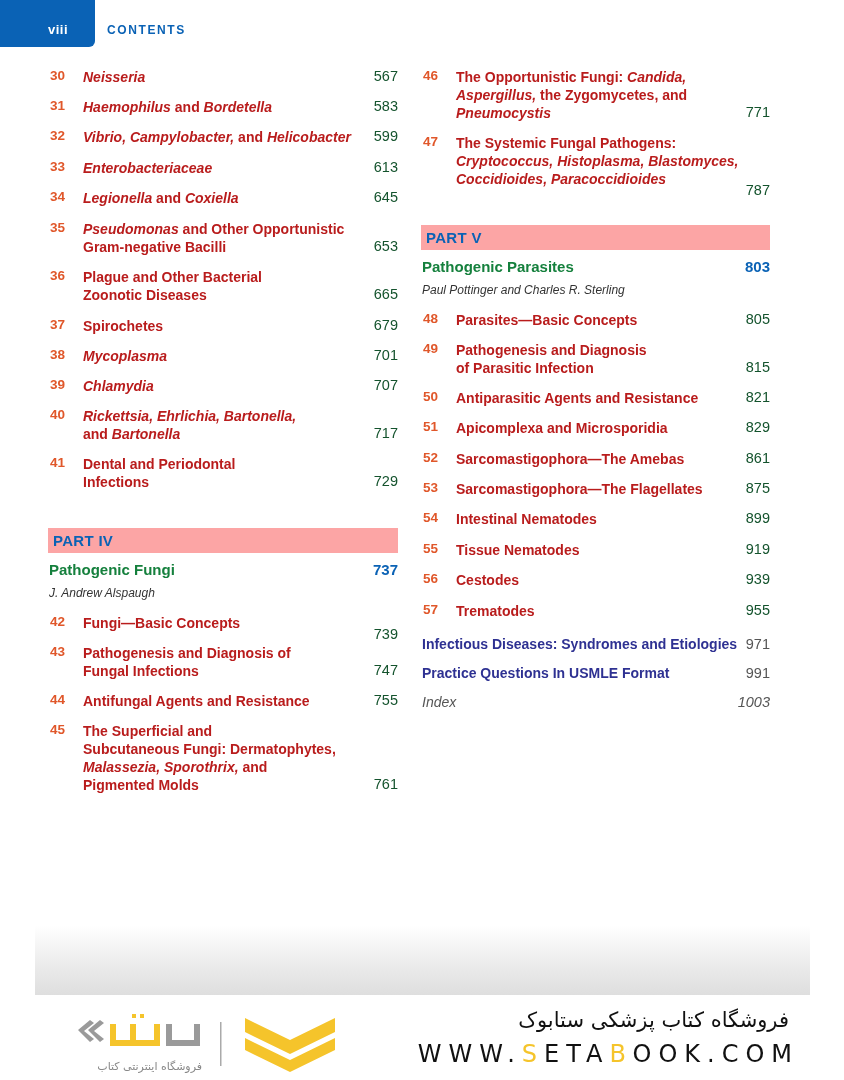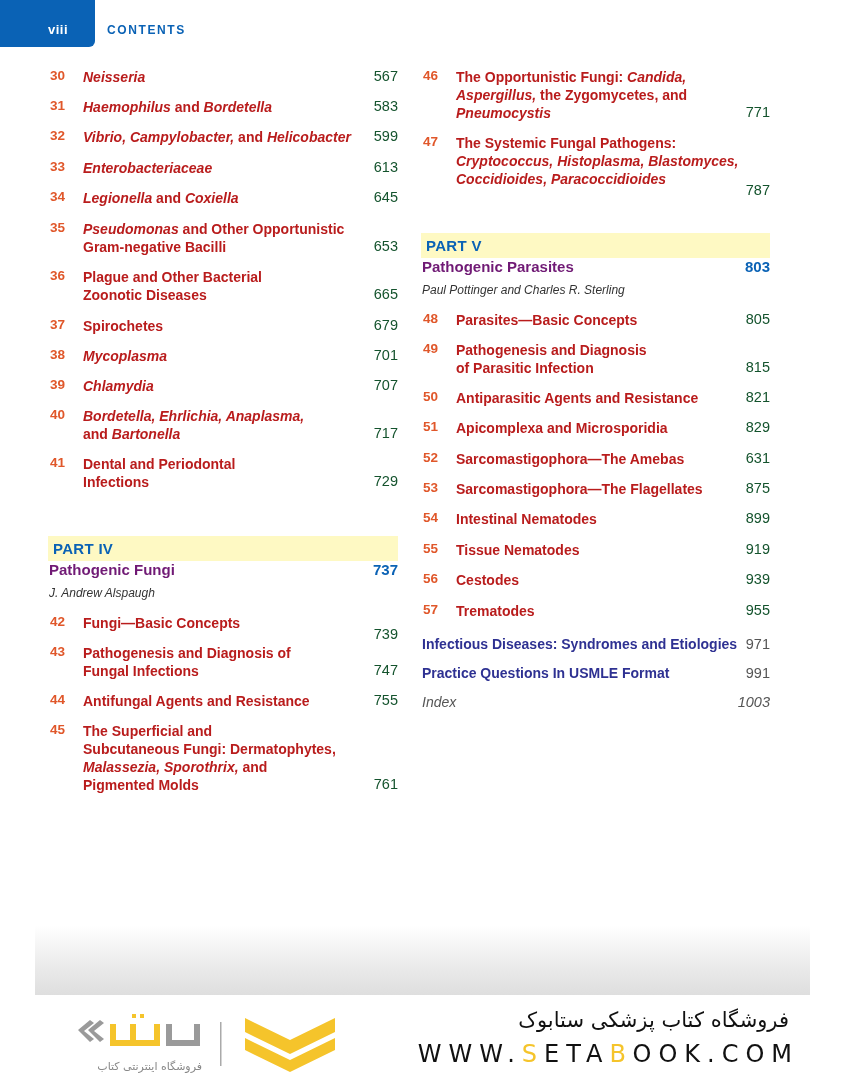--- a/index.html
+++ b/index.html
@@ -20,24 +20,24 @@
   .entry { position: absolute; left: 0; width: 100%; }
   .ch-num { position: absolute; left: 2px; top: 0; color: #e0572a;
             font-weight: bold; font-size: 13.5px; }
   .ch-title { position: absolute; left: 35px; top: 0; color: #b91c1c;
               font-size: 14px; line-height: 18px; font-weight: 600; }
   .ch-title .line { display: block; white-space: nowrap; }
   .ch-title i { font-style: italic; }
   .ch-page { position: absolute; right: 0; color: #14532d; font-size: 14.5px; }
 
   .part-band { position: absolute; left: 0; width: 100%; height: 25px;
-               background: #fef9c3; margin-top: 8px; }
+               background: #fca5a5; }
   .part-label { position: absolute; left: 5px; top: 4px; color: #0a62b5;
                 font-weight: bold; font-size: 15px; letter-spacing: 0.3px; }
-  .part-title { position: absolute; left: 1px; color: #701a75;
+  .part-title { position: absolute; left: 1px; color: #15803d;
                 font-size: 15px; font-weight: 600; }
   .part-page { position: absolute; right: 0; color: #0a62b5; font-weight: bold;
                font-size: 15px; }
   .part-authors { position: absolute; left: 1px; color: #333; font-style: italic;
                   font-size: 12px; }
 
   .misc { position: absolute; left: 1px; color: #2e3192; font-size: 14px; font-weight: 600; }
   .misc.italic { font-style: italic; font-weight: normal; color: #555; }
   .misc-page { position: absolute; right: 0; color: #555; font-size: 14.5px; }
   .misc-page.italic { font-style: italic; }
@@ -129,21 +129,21 @@
     <div class="entry" style="top: 377px;">
       <span class="ch-num">39</span>
       <span class="ch-title">
         <span class="line"><i>Chlamydia</i></span>
       </span>
       <span class="ch-page" style="top: 0px;">707</span>
     </div>
     <div class="entry" style="top: 407px;">
       <span class="ch-num">40</span>
       <span class="ch-title">
-        <span class="line"><i>Bordetella, Ehrlichia, Anaplasma,</i></span>
+        <span class="line"><i>Rickettsia, Ehrlichia, Bartonella,</i></span>
         <span class="line"><span>and </span><i>Bartonella</i></span>
       </span>
       <span class="ch-page" style="top: 18px;">717</span>
     </div>
     <div class="entry" style="top: 455px;">
       <span class="ch-num">41</span>
       <span class="ch-title">
         <span class="line"><span>Dental and Periodontal</span></span>
         <span class="line"><span>Infections</span></span>
       </span>
@@ -240,21 +240,21 @@
       <span class="ch-title">
         <span class="line"><span>Apicomplexa and Microsporidia</span></span>
       </span>
       <span class="ch-page" style="top: 0px;">829</span>
     </div>
     <div class="entry" style="top: 450px;">
       <span class="ch-num">52</span>
       <span class="ch-title">
         <span class="line"><span>Sarcomastigophora—The Amebas</span></span>
       </span>
-      <span class="ch-page" style="top: 0px;">631</span>
+      <span class="ch-page" style="top: 0px;">861</span>
     </div>
     <div class="entry" style="top: 480px;">
       <span class="ch-num">53</span>
       <span class="ch-title">
         <span class="line"><span>Sarcomastigophora—The Flagellates</span></span>
       </span>
       <span class="ch-page" style="top: 0px;">875</span>
     </div>
     <div class="entry" style="top: 510px;">
       <span class="ch-num">54</span>

